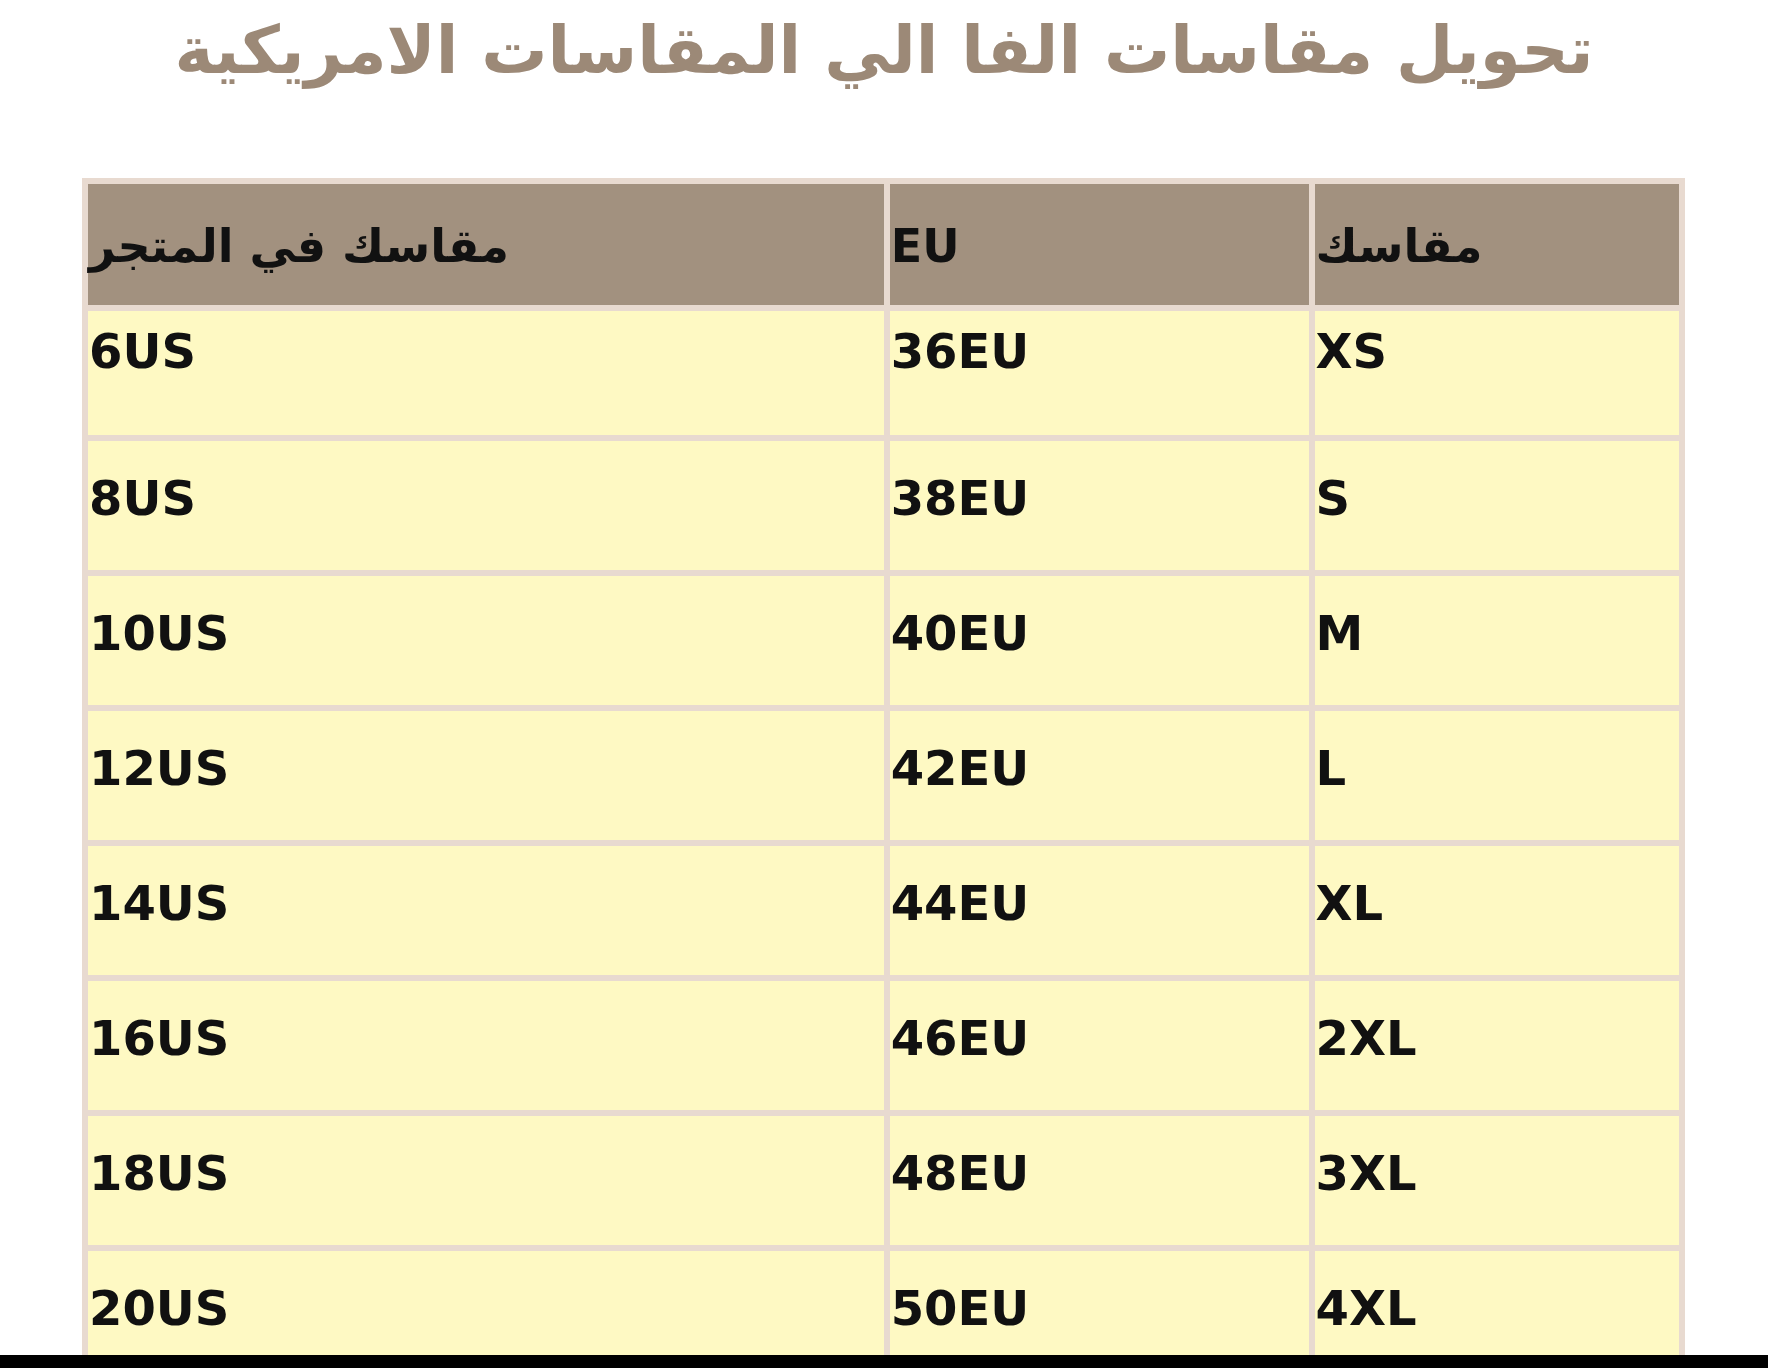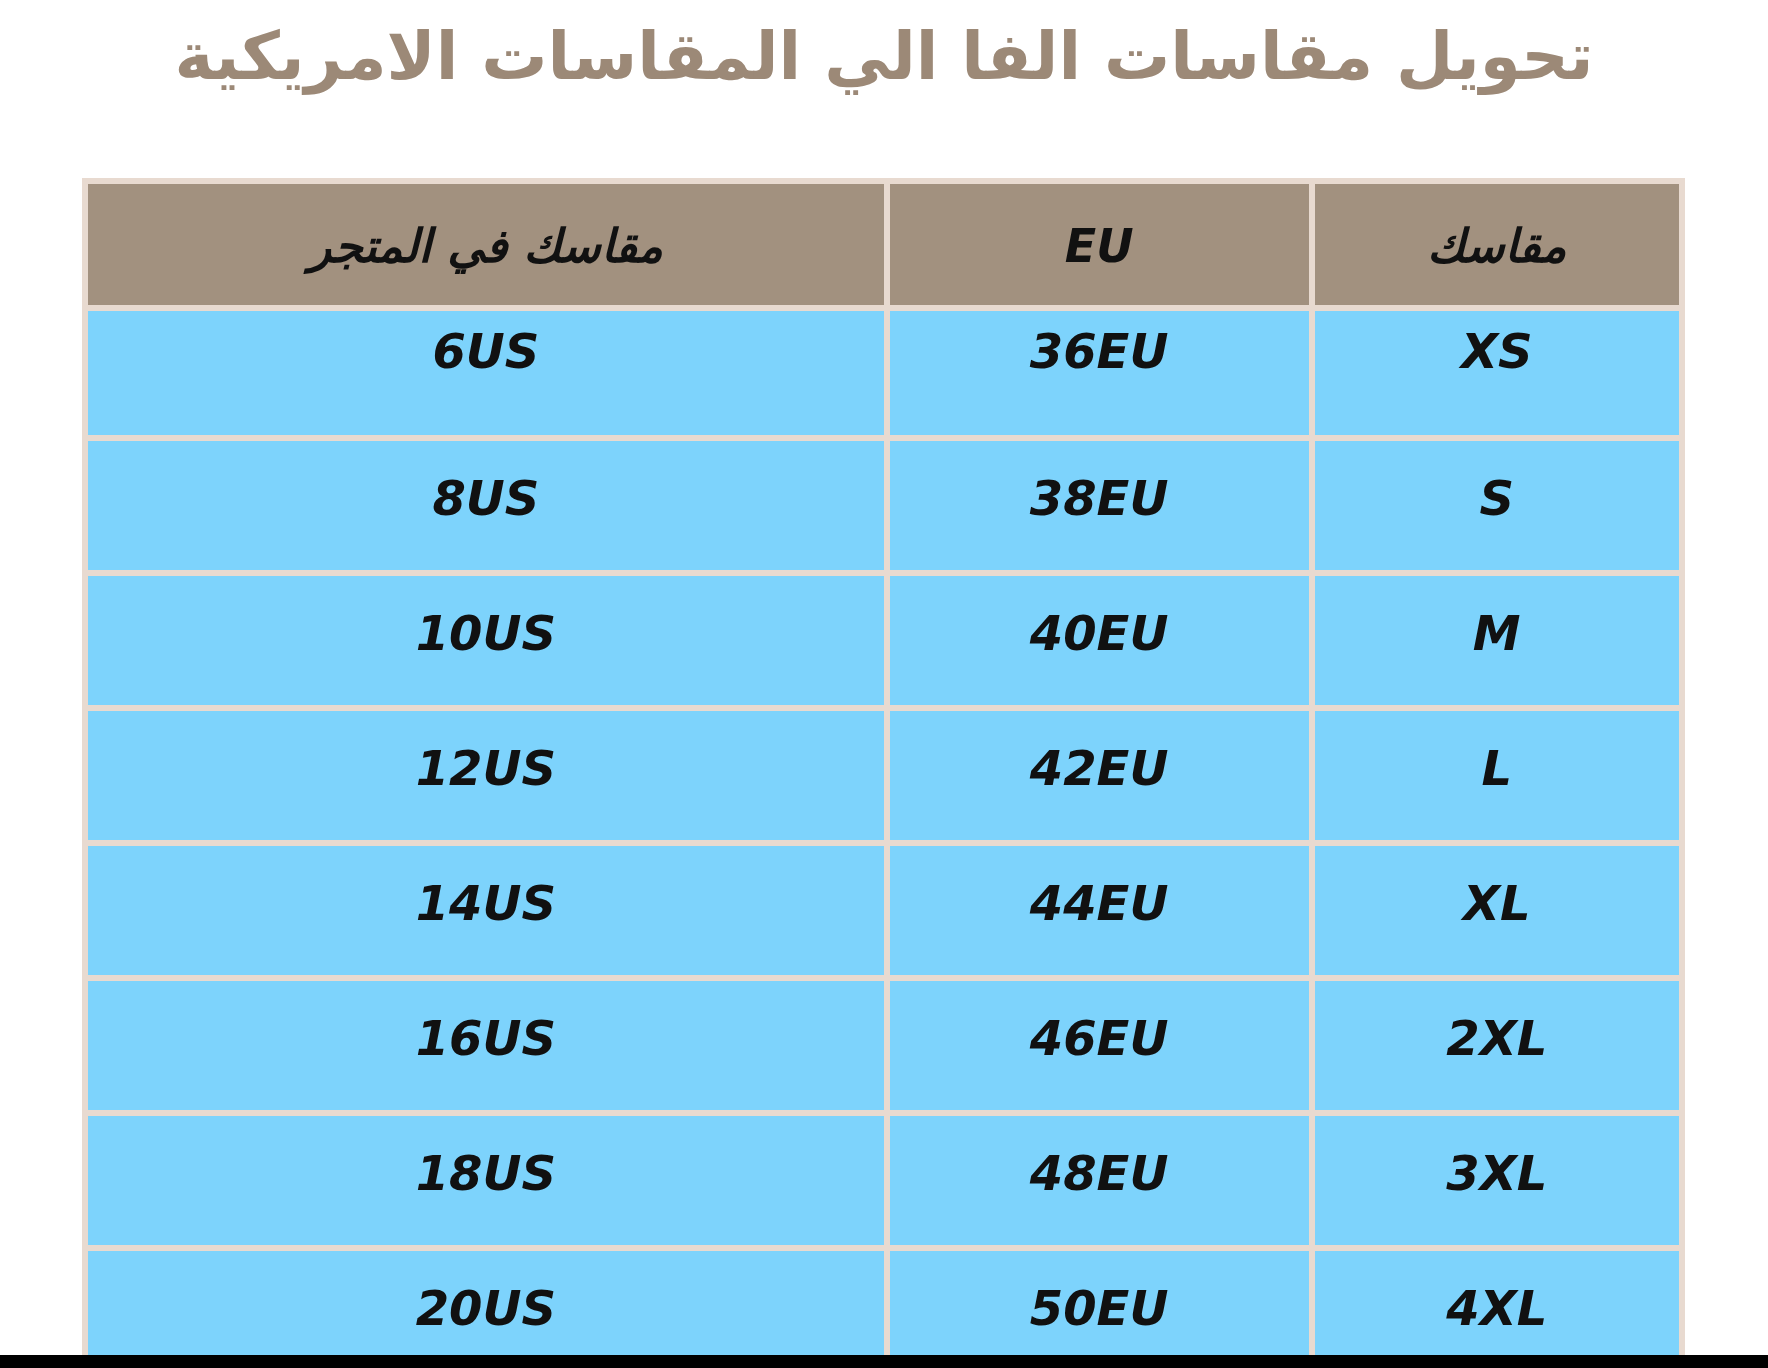--- a/index.html
+++ b/index.html
@@ -14,54 +14,53 @@
     background: #ffffff;
     font-family: "DejaVu Sans", "Liberation Sans", sans-serif;
   }
   .page-title {
     direction: rtl;
     text-align: center;
     color: #9c8977;
     font-weight: bold;
     font-size: 66px;
     line-height: 1.35;
-    margin: 12px 60px 0 60px;
+    margin: 6px 60px 0 60px;
     white-space: nowrap;
   }
   .table-wrap {
     position: absolute;
     left: 82px;
     right: 83px;
     top: 178px;
     bottom: 13px;
   }
   table.size-table {
     width: 100%;
     height: 100%;
     border-collapse: collapse;
     table-layout: fixed;
     direction: rtl;
   }
   table.size-table th,
   table.size-table td {
     border: 6px solid #e8dad0;
-    text-align: center;
+    text-align: left;
     color: #111111;
-    font-style: italic;
   }
   table.size-table thead th {
     background: #a2917f;
     height: 116px;
     font-size: 46px;
     font-weight: bold;
     vertical-align: middle;
     padding-top: 4px;
   }
   table.size-table tbody td {
-    background: #7dd3fc;
+    background: #fef9c3;
     height: 112px;
     font-size: 48px;
     font-weight: bold;
     vertical-align: middle;
     padding-bottom: 16px;
   }
   table.size-table tbody tr.row-top td {
     vertical-align: top;
     padding-top: 12px;
     padding-bottom: 0;

